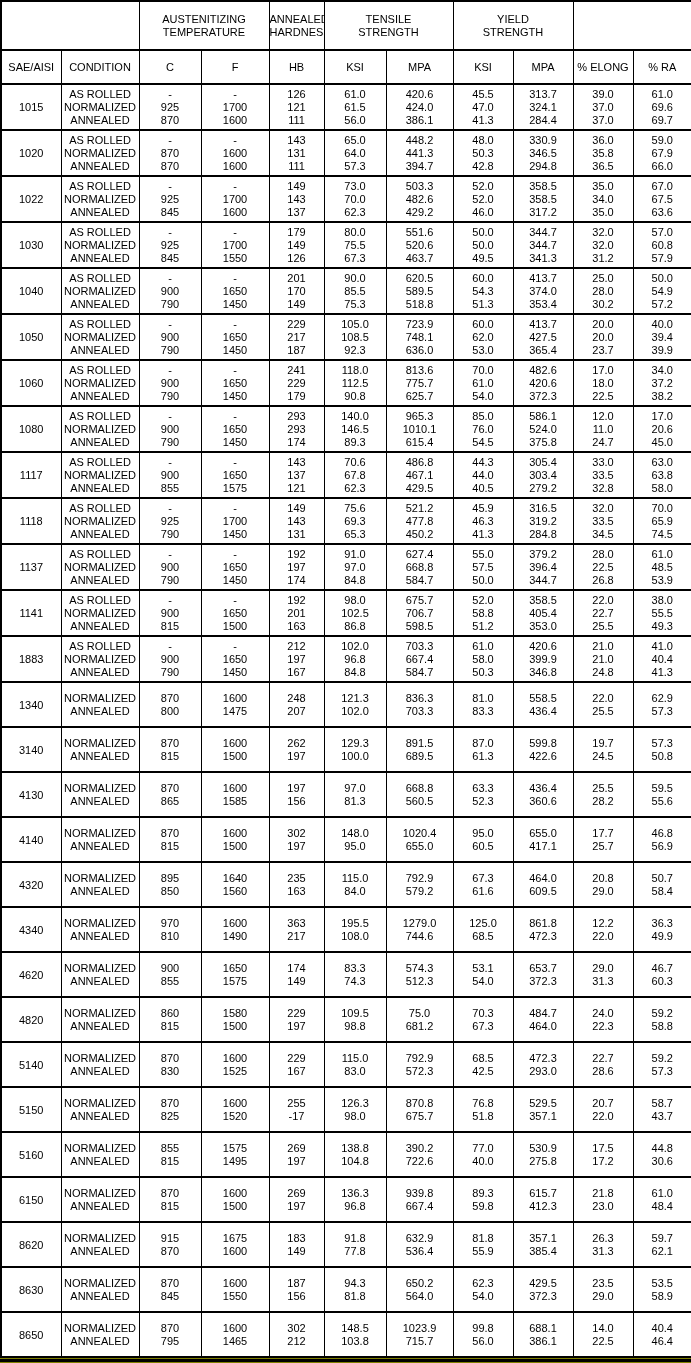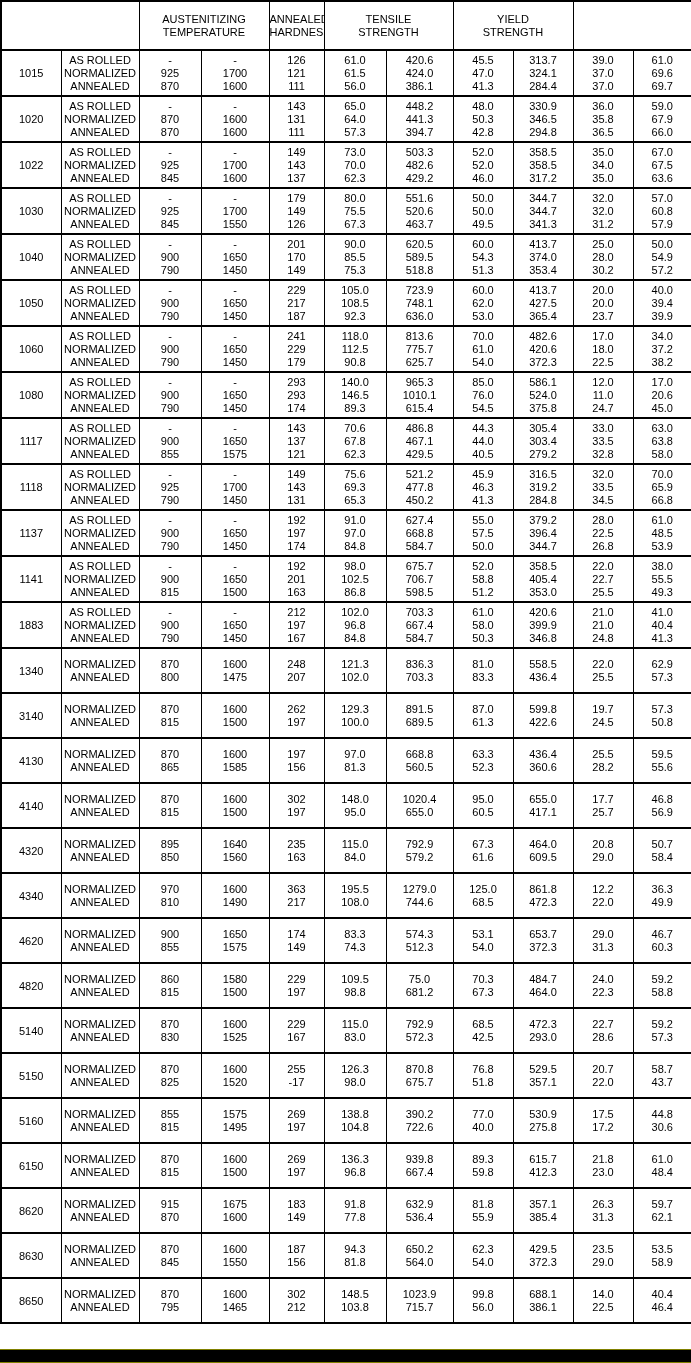--- a/index.html
+++ b/index.html
@@ -84,20 +84,33 @@
         <th colspan="2">
           <div>TENSILE</div>
           <div>STRENGTH</div>
         </th>
         <th colspan="2">
           <div>YIELD</div>
           <div>STRENGTH</div>
         </th>
         <th colspan="2"></th>
       </tr>
+      <tr class="col-row">
+        <th>SAE/AISI</th>
+        <th>CONDITION</th>
+        <th>C</th>
+        <th>F</th>
+        <th>HB</th>
+        <th>KSI</th>
+        <th>MPA</th>
+        <th>KSI</th>
+        <th>MPA</th>
+        <th>% ELONG</th>
+        <th>% RA</th>
+      </tr>
     </thead>
     <tbody>
         <tr class="r3">
           <td>1015</td>
           <td>
             <div>AS ROLLED</div>
             <div>NORMALIZED</div>
             <div>ANNEALED</div>
           </td>
           <td>
@@ -613,21 +626,21 @@
             <div>284.8</div>
           </td>
           <td>
             <div>32.0</div>
             <div>33.5</div>
             <div>34.5</div>
           </td>
           <td>
             <div>70.0</div>
             <div>65.9</div>
-            <div>66.8</div>
+            <div>74.5</div>
           </td>
         </tr>
         <tr class="r3">
           <td>1137</td>
           <td>
             <div>AS ROLLED</div>
             <div>NORMALIZED</div>
             <div>ANNEALED</div>
           </td>
           <td>

